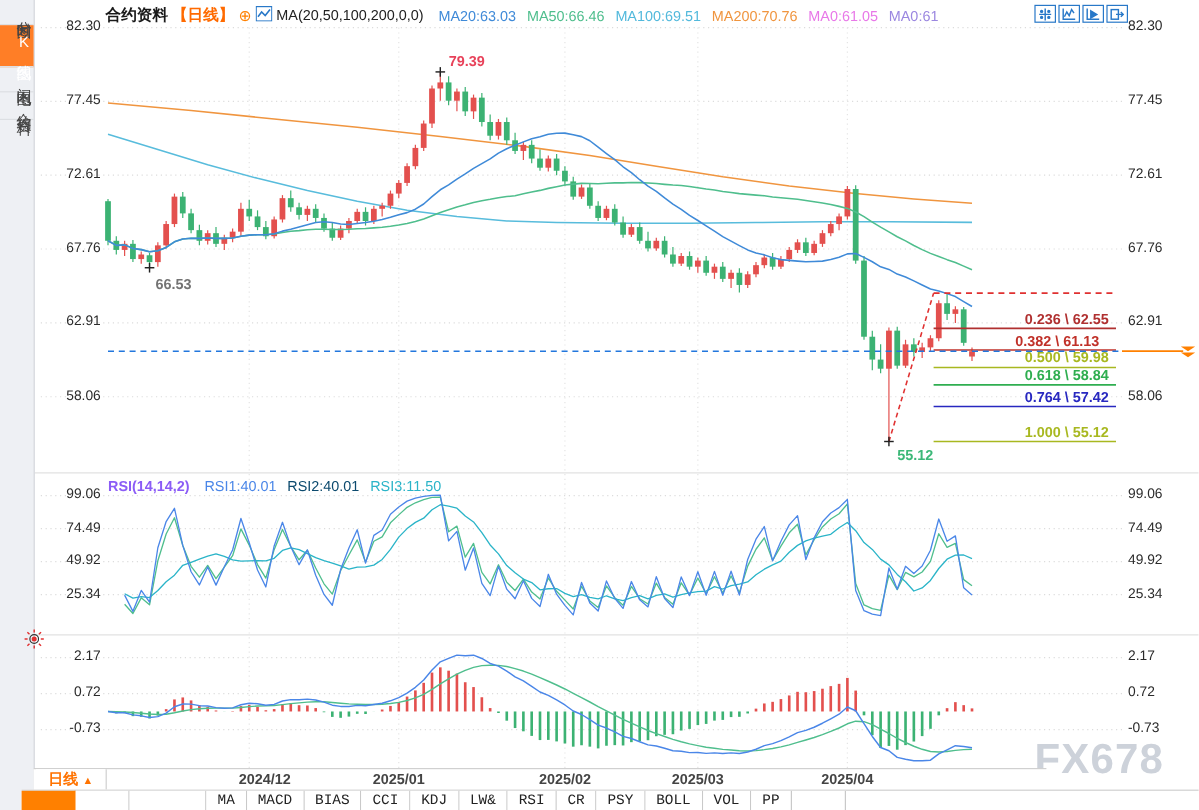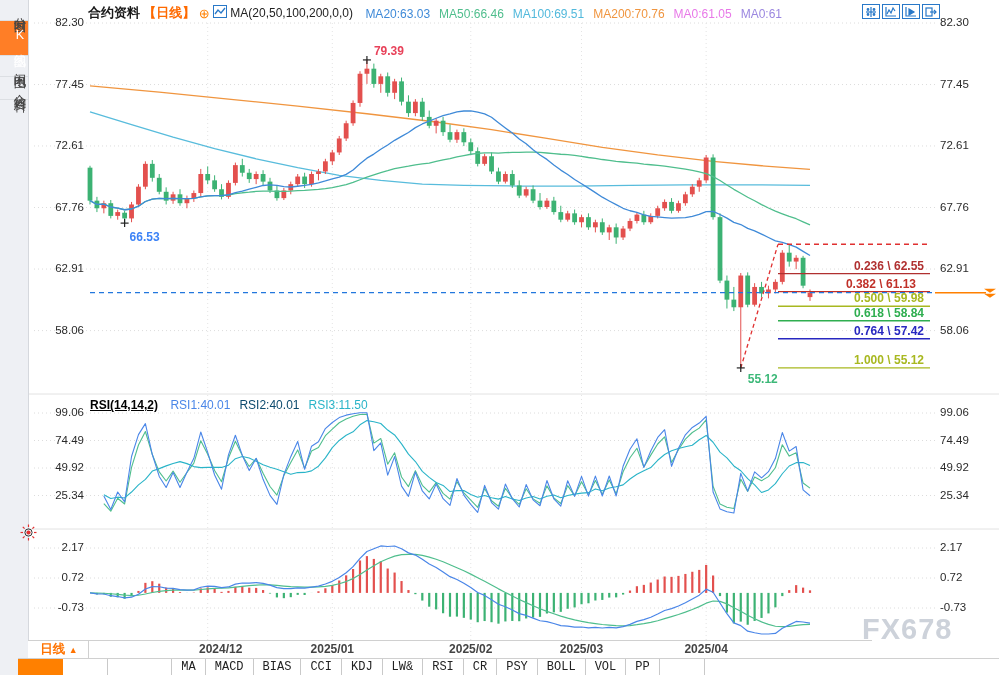--- a/index.html
+++ b/index.html
@@ -17,25 +17,25 @@
   .fib-label{position:absolute;font-size:12px;font-weight:bold;z-index:4;white-space:nowrap;}
   .pivot-label{position:absolute;font-size:12px;font-weight:bold;z-index:4;white-space:nowrap;}
   
   #main-header{position:absolute;left:88px;top:4px;z-index:5;font-size:12px;white-space:nowrap;}
   #main-header span{vertical-align:middle;}
   .hdr-gap{display:inline-block;width:9px;}
   #symbol-title{font-weight:bold;color:#1a1a1a;font-size:13px;}
   #period-tag{color:#ff6a00;font-weight:bold;font-size:13px;}
   #add-ind{color:#ff8000;font-size:13px;cursor:pointer;}
   .pane-header{position:absolute;z-index:5;font-size:12px;white-space:nowrap;}
-  .pane-title{color:#000000;font-weight:bold;text-decoration:underline;}
+  .pane-title{color:#8b5cf6;font-weight:bold;}
   #top-icons{position:absolute;top:4px;left:862px;z-index:7;display:flex;gap:2px;}
   .titn{width:16px;height:13px;border:1px solid #2878c8;background:#fff;display:flex;align-items:center;justify-content:center;cursor:pointer;}
   
-  #watermark{position:absolute;left:862px;top:613px;z-index:2;font-size:29px;font-weight:bold;
+  #watermark{position:absolute;left:862px;top:613px;z-index:2;font-size:35px;font-weight:bold;
     color:#cdd2da;letter-spacing:1px;font-family:"Liberation Sans",sans-serif;}
   
   #date-row{position:absolute;left:28px;top:640px;width:844px;height:18px;background:#fff;border-top:1px solid #d0d0d0;z-index:6;}
   #period-box{position:absolute;left:2px;top:0;width:58px;height:17px;border-right:1px solid #d0d0d0;
     color:#ff7300;font-weight:bold;font-size:12.5px;text-align:center;line-height:17px;cursor:pointer;background:#fff;}
   .date-label{position:absolute;top:1px;transform:translateX(-50%);font-size:12px;font-weight:bold;color:#444;}
   #toolbar{position:absolute;left:18px;top:658px;width:981px;height:17px;background:#fff;border-top:1px solid #d0d0d0;z-index:7;display:flex;}
   .tab{height:16px;line-height:16px;border-right:1px solid #c9c9c9;padding:16px 10px;font-size:12px;color:#222;cursor:pointer;background:#fff;}
   .tab.mono{font-family:"Liberation Mono",monospace;padding:0 9px;}
   .tab.active{background:#ff8000;color:#fff;border-right-color:#ff8000;}
@@ -546,15 +546,15 @@
     <div class="olabel" style="left: 940px; top: 571px;">0.72</div>
     <div class="olabel axis-left" style="left: 32px; top: 601.001px;">-0.73</div>
     <div class="olabel" style="left: 940px; top: 601.001px;">-0.73</div>
     <div class="fib-label" style="left: 820px; top: 258.627px; color: rgb(176, 48, 48); width: 104px; text-align: right;">0.236 \ 62.55</div>
     <div class="fib-label" style="left: 812px; top: 276.647px; color: rgb(192, 48, 40); width: 104px; text-align: right;">0.382 \ 61.13</div>
     <div class="fib-label" style="left: 820px; top: 291.241px; color: rgb(168, 184, 32); width: 104px; text-align: right;">0.500 \ 59.98</div>
     <div class="fib-label" style="left: 820px; top: 305.707px; color: rgb(47, 174, 80); width: 104px; text-align: right;">0.618 \ 58.84</div>
     <div class="fib-label" style="left: 820px; top: 323.727px; color: rgb(40, 40, 192); width: 104px; text-align: right;">0.764 \ 57.42</div>
     <div class="fib-label" style="left: 820px; top: 352.914px; color: rgb(168, 184, 32); width: 104px; text-align: right;">1.000 \ 55.12</div>
     <div class="pivot-label" style="left: 373.923px; top: 43.9279px; color: rgb(232, 66, 90);">79.39</div>
-    <div class="pivot-label" style="left: 129.615px; top: 230.121px; color: #3b82f6;">66.53</div>
+    <div class="pivot-label" style="left: 129.615px; top: 230.121px; color: #737373;">66.53</div>
     <div class="pivot-label" style="left: 747.769px; top: 371.914px; color: rgb(60, 184, 120);">55.12</div>
   </div>
 
 </body></html>

